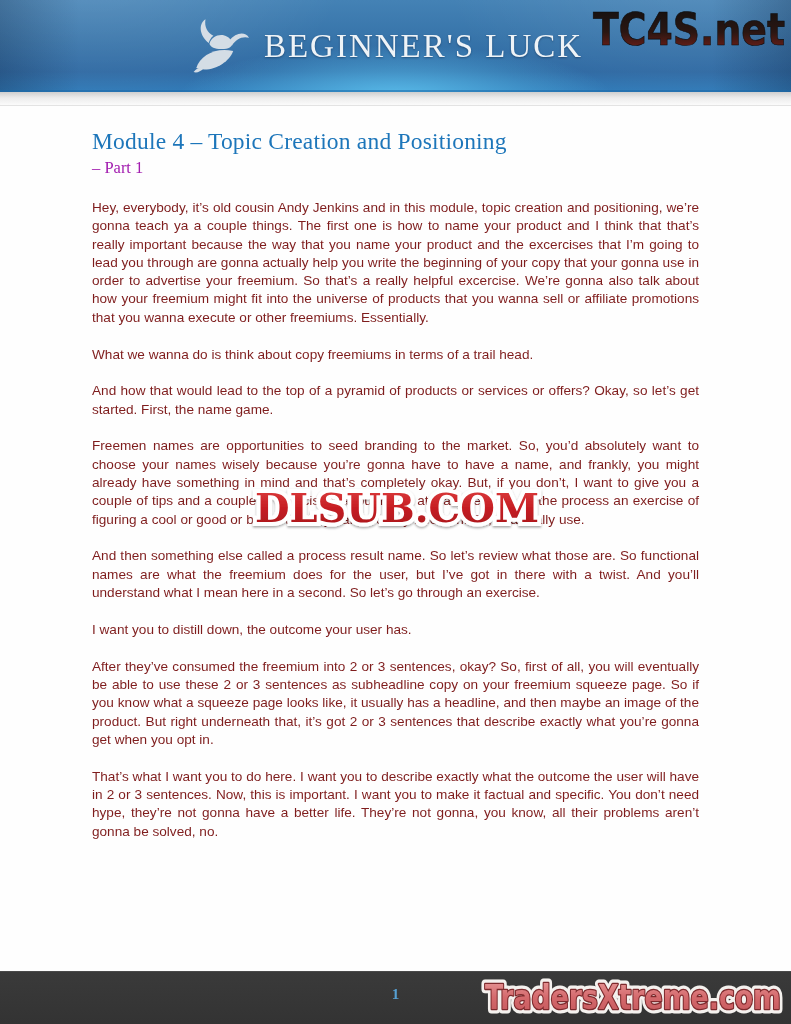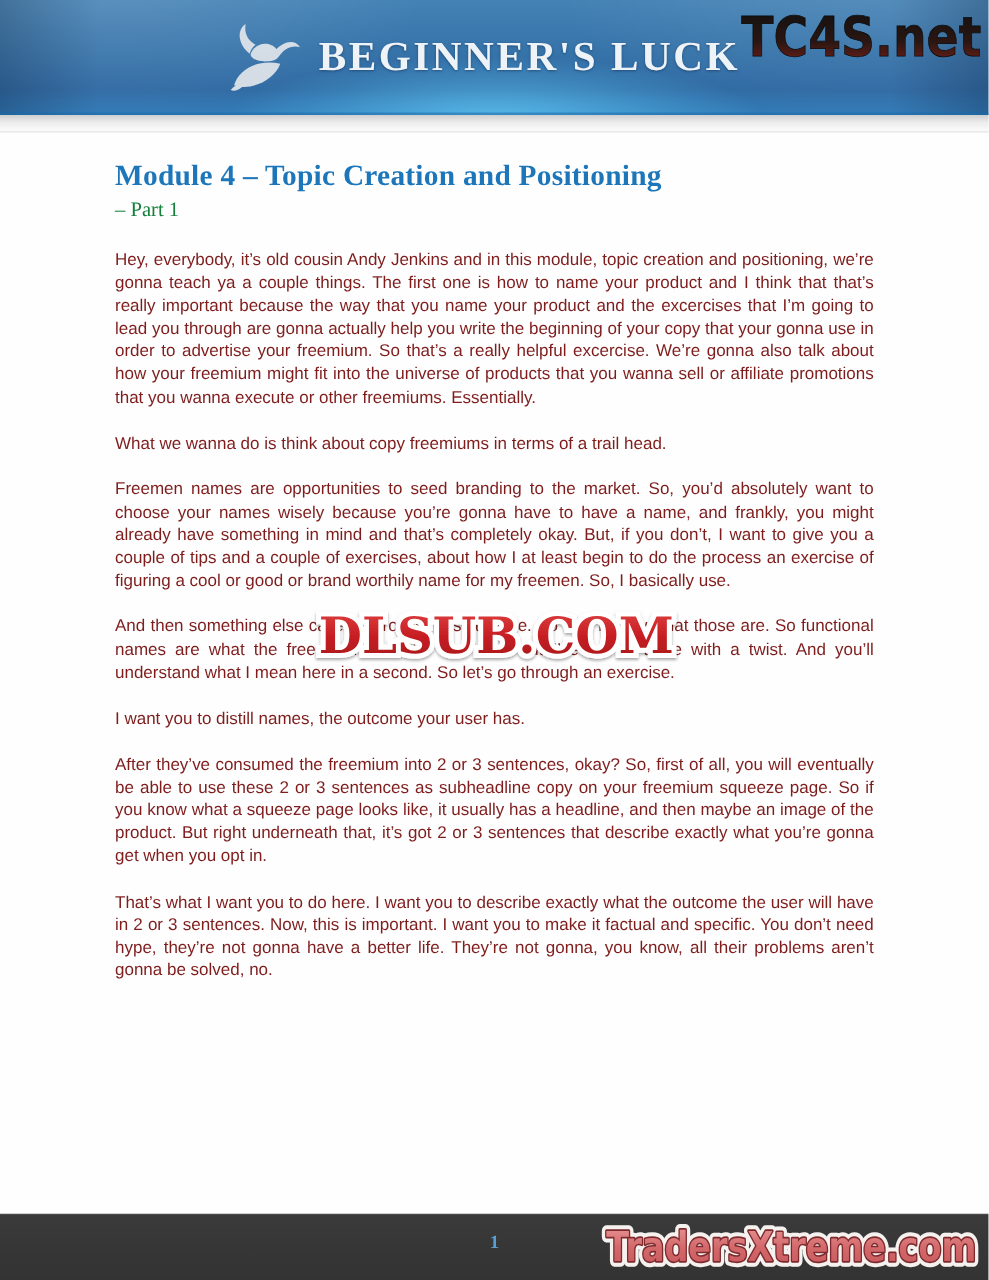--- a/index.html
+++ b/index.html
@@ -18,46 +18,46 @@
     box-shadow: inset 0 -2px 0 rgba(25,105,170,.55);
   }
   .banner-inner{
     position:absolute;left:0;top:0;width:100%;height:100%;
     display:flex;align-items:center;justify-content:center;
   }
   .logo-group{display:flex;align-items:center;transform:translateX(-12px);}
   .helmet{width:72px;height:66px;margin-right:8px;margin-top:2px;}
   .brand-text{
     font-family:"Liberation Serif",serif;
-    color:#eef3f7;font-size:33px;letter-spacing:2px;font-weight:700;
+    color:#eef3f7;font-size:33px;letter-spacing:2px;font-weight:400;
     text-shadow:0 1px 2px rgba(10,30,60,.45);
     white-space:nowrap;
   }
   .tc4s{position:absolute;top:2px;right:2px;width:200px;height:56px;}
 
   
   .banner-strip{
     position:absolute;top:92px;left:0;width:791px;height:13px;
     background:linear-gradient(to bottom,#cfcfcf 0%,#ececec 45%,#fbfbfb 100%);
     border-bottom:1px solid #e3e3e3;
   }
 
   
   .content{
     position:absolute;top:105px;left:92px;width:607px;color:#58595b;
   }
   .doc-title{
     margin:23px 0 0 0;
-    font-family:"Liberation Serif",serif;font-weight:700;
+    font-family:"Liberation Serif",serif;font-weight:400;
     font-size:23.5px;color:#1d76ba;letter-spacing:.2px;
   }
   .doc-subtitle{
     margin:3px 0 0 0;
     font-family:"Liberation Serif",serif;font-weight:400;
-    font-size:16.5px;color:#15803d;
+    font-size:16.5px;color:#a21caf;
   }
   .paragraphs{margin-top:21px;}
   .paragraphs p{
     margin:0 0 18.5px 0;
     font-size:13.6px;line-height:18.3px;
     text-align:justify;
     color:#7f1d1d;
   }
   .paragraphs p:last-child{margin-bottom:12px;}
 
@@ -108,23 +108,24 @@
     </svg>
   </div>
   <div class="banner-strip"></div>
 
   <div class="content">
     <h1 class="doc-title">Module 4 – Topic Creation and Positioning</h1>
     <h2 class="doc-subtitle">– Part 1</h2>
     <div class="paragraphs">
       <p>Hey, everybody, it’s old cousin Andy Jenkins and in this module, topic creation and positioning, we’re gonna teach ya a couple things. The first one is how to name your product and I think that that’s really important because the way that you name your product and the excercises that I’m going to lead you through are gonna actually help you write the beginning of your copy that your gonna use in order to advertise your freemium. So that’s a really helpful excercise. We’re gonna also talk about how your freemium might fit into the universe of products that you wanna sell or affiliate promotions that you wanna execute or other freemiums. Essentially.</p>
       <p>What we wanna do is think about copy freemiums in terms of a trail head.</p>
+      <p>And how that would lead to the top of a pyramid of products or services or offers? Okay, so let’s get started. First, the name game.</p>
       <p>Freemen names are opportunities to seed branding to the market. So, you’d absolutely want to choose your names wisely because you’re gonna have to have a name, and frankly, you might already have something in mind and that’s completely okay. But, if you don’t, I want to give you a couple of tips and a couple of exercises, about how I at least begin to do the process an exercise of figuring a cool or good or brand worthily name for my freemen. So, I basically use.</p>
       <p>And then something else called a process result name. So let’s review what those are. So functional names are what the freemium does for the user, but I’ve got in there with a twist. And you’ll understand what I mean here in a second. So let’s go through an exercise.</p>
-      <p>I want you to distill names, the outcome your user has.</p>
+      <p>I want you to distill down, the outcome your user has.</p>
       <p>After they’ve consumed the freemium into 2 or 3 sentences, okay? So, first of all, you will eventually be able to use these 2 or 3 sentences as subheadline copy on your freemium squeeze page. So if you know what a squeeze page looks like, it usually has a headline, and then maybe an image of the product. But right underneath that, it’s got 2 or 3 sentences that describe exactly what you’re gonna get when you opt in.</p>
       <p>That’s what I want you to do here. I want you to describe exactly what the outcome the user will have in 2 or 3 sentences. Now, this is important. I want you to make it factual and specific. You don’t need hype, they’re not gonna have a better life. They’re not gonna, you know, all their problems aren’t gonna be solved, no.</p>
     </div>
   </div>
 
   <svg class="dlsub" viewBox="0 0 300 52">
     <defs>
       <linearGradient id="dlGrad" x1="0" y1="0" x2="0" y2="1">
         <stop offset="0" stop-color="#e04343"></stop>
         <stop offset="0.5" stop-color="#c71f24"></stop>

